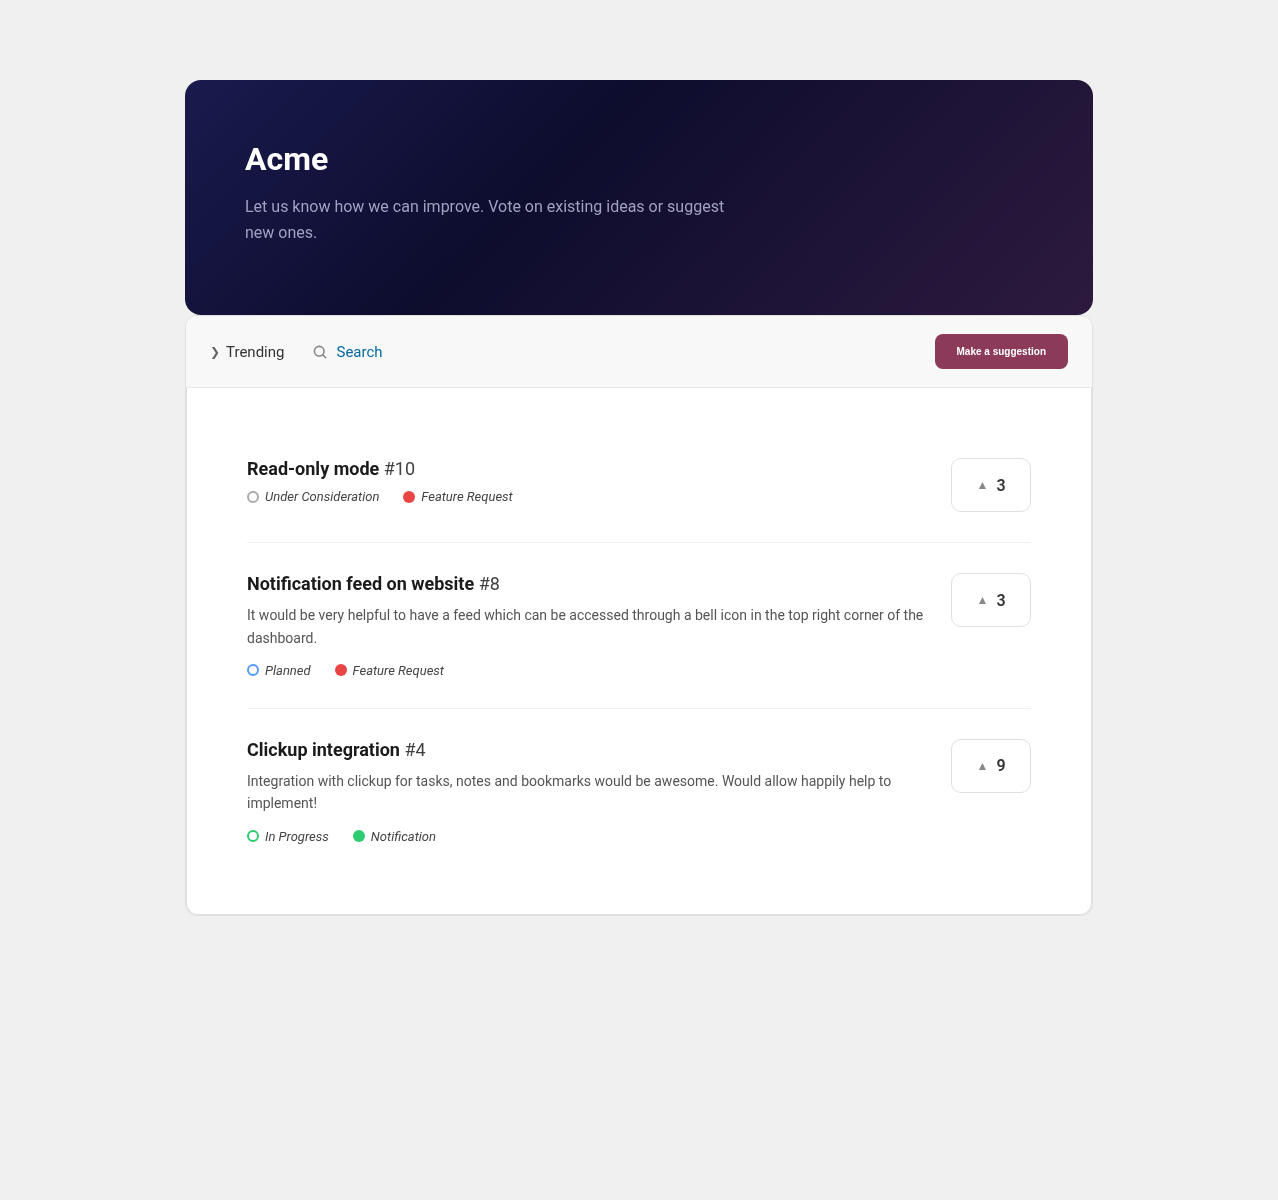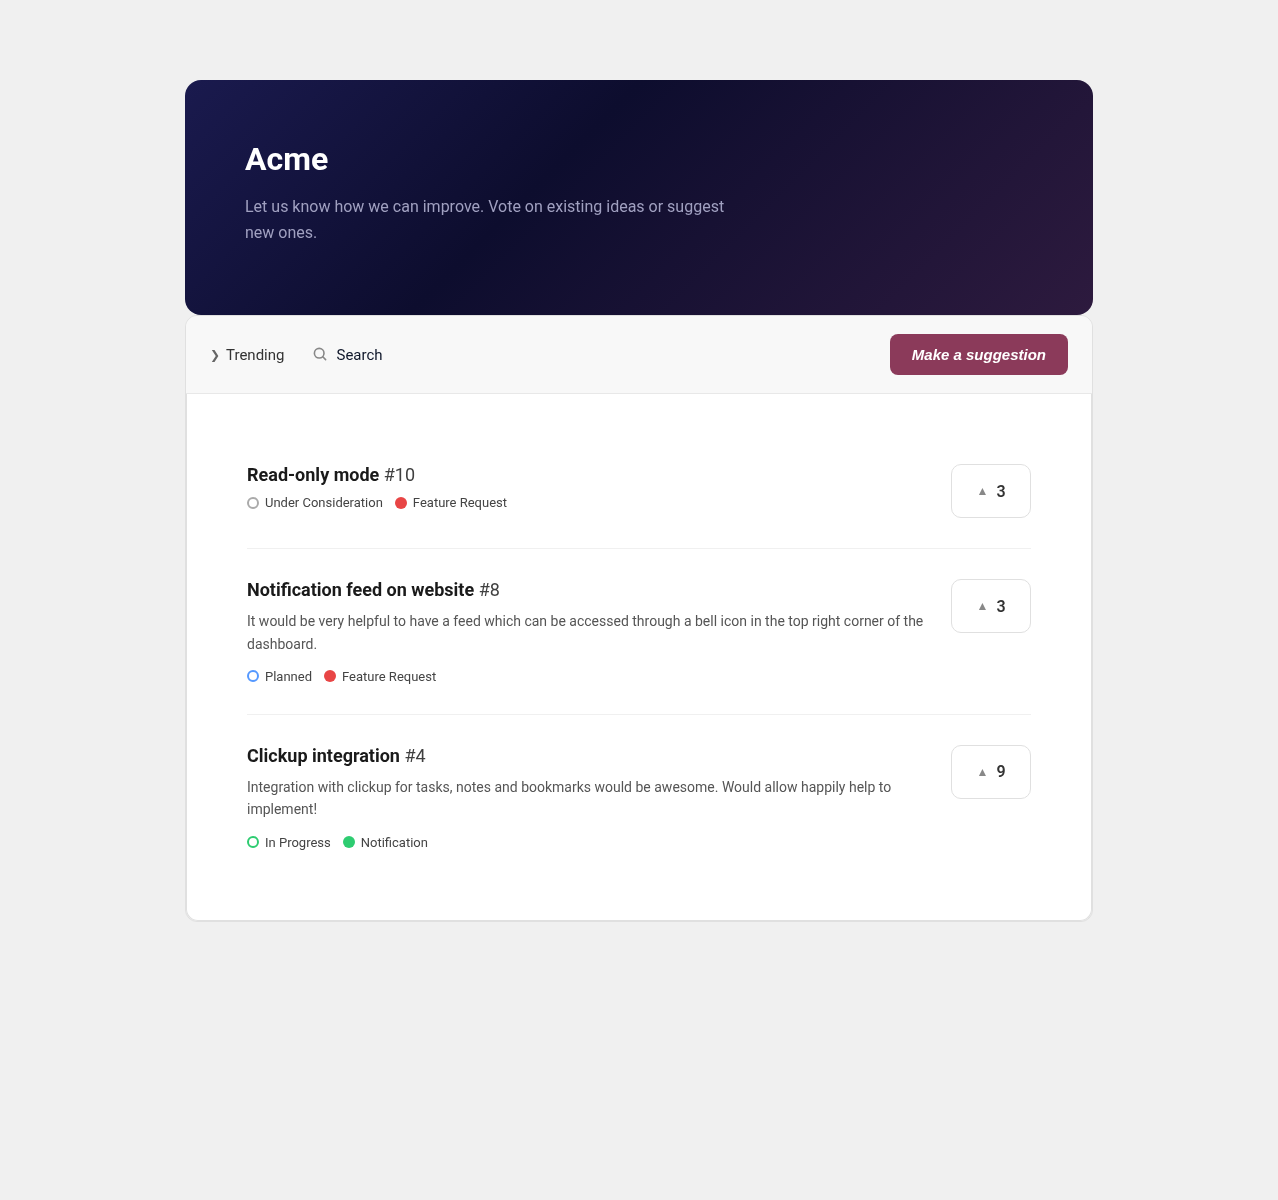--- a/index.html
+++ b/index.html
@@ -70,43 +70,43 @@
       cursor: pointer;
     }
 
     .nav-item .chevron {
       color: #666;
       font-size: 12px;
     }
 
     .search-item {
       display: flex;
+      align-items: center;
       gap: 8px;
-      color: #0f172a;
+      color: #0369a1;
       font-size: 15px;
       cursor: pointer;
     }
 
     .search-icon-svg {
       width: 16px;
       height: 16px;
       color: #888;
     }
 
     .make-suggestion-btn {
       background-color: #8b3a5a;
       color: #ffffff;
       border: none;
       border-radius: 8px;
       padding: 12px 22px;
-      font-size: 15px;
+      font-size: 10px;
       font-weight: 600;
       cursor: pointer;
       white-space: nowrap;
-      font-style: italic;
     }
 
     
     .content-area {
       background-color: #ffffff;
       border: 1px solid #e0e0e0;
       border-top: none;
       border-radius: 0 0 12px 12px;
       padding: 40px 60px;
     }
@@ -145,21 +145,22 @@
       font-size: 14px;
       color: #555;
       line-height: 1.6;
       margin-bottom: 14px;
       max-width: 680px;
     }
 
     .suggestion-tags {
       display: flex;
       align-items: center;
-      gap: 12px;
+      gap: 24px;
+      font-style: italic;
     }
 
     .tag {
       display: flex;
       align-items: center;
       gap: 6px;
       font-size: 13px;
       color: #444;
     }
 

